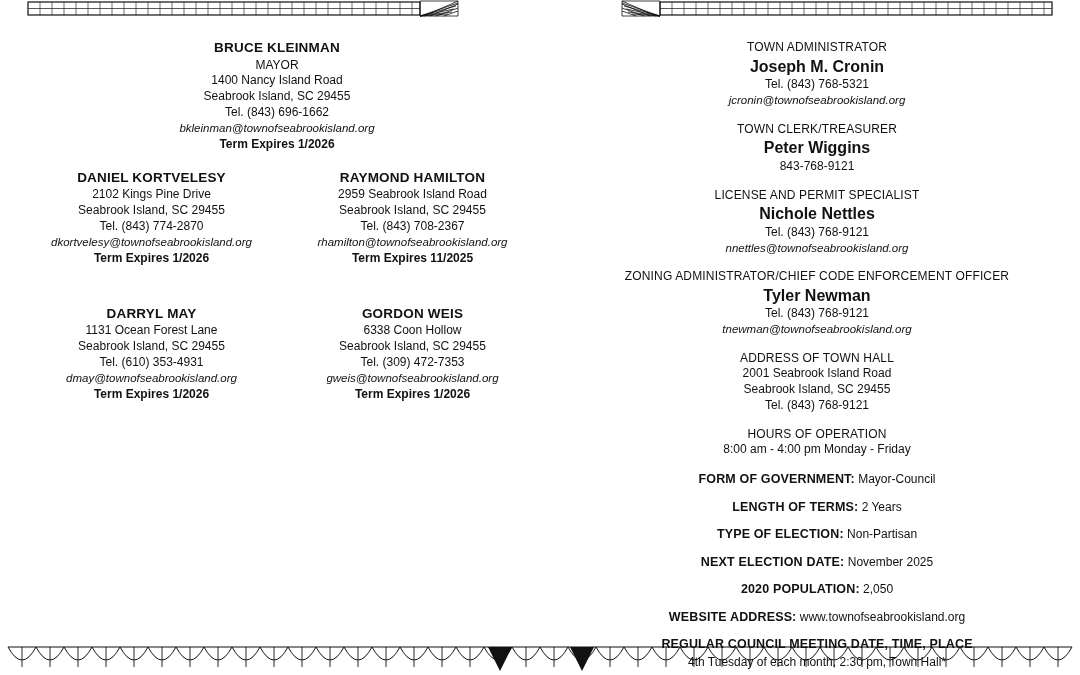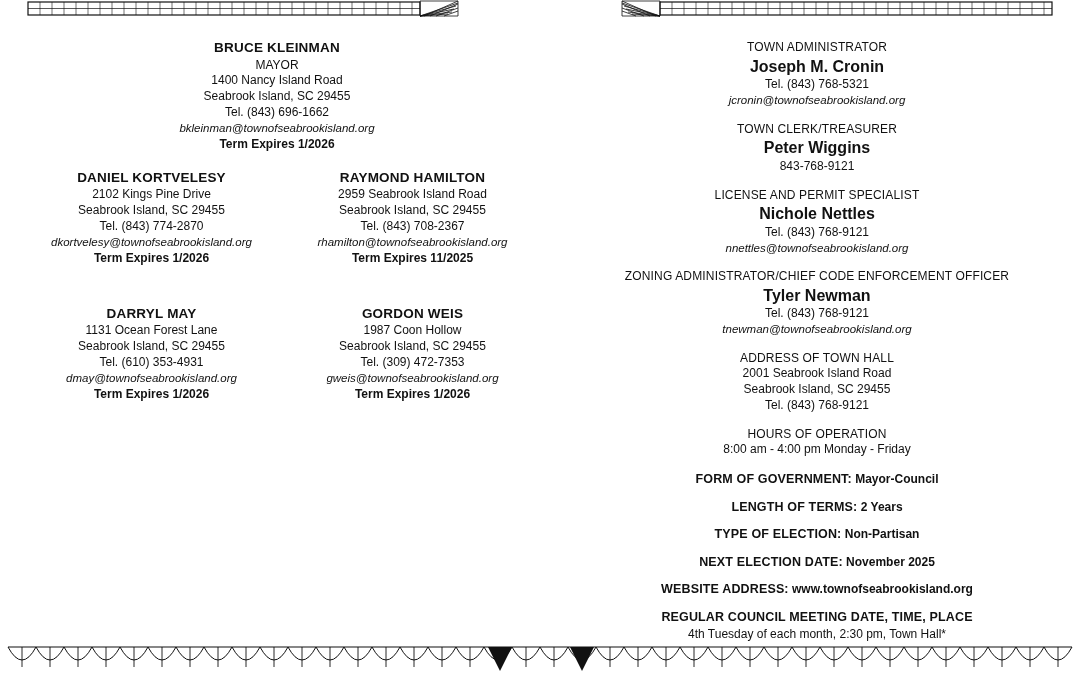--- a/index.html
+++ b/index.html
@@ -121,21 +121,21 @@
     text-align: center;
     font-size: 12px;
     line-height: 1.4;
     margin-top: 10px;
   }
   .fact b {
     font-size: 12.5px;
     letter-spacing: .15px;
   }
   .fact .val {
-    font-weight: bold;
+    font-weight: normal;
   }
   .sub-line {
     text-align: center;
     font-size: 12px;
     line-height: 1.35;
   }
 </style>
 </head>
 <body>
 
@@ -286,21 +286,21 @@
         <div class="name">DARRYL MAY</div>
         <div class="line">1131 Ocean Forest Lane</div>
         <div class="line">Seabrook Island, SC  29455</div>
         <div class="line">Tel. (610) 353-4931</div>
         <div class="email">dmay@townofseabrookisland.org</div>
         <div class="term">Term Expires 1/2026</div>
       </div>
 
       <div class="council-member">
         <div class="name">GORDON WEIS</div>
-        <div class="line">1987 Coon Hollow</div>
+        <div class="line">6338 Coon Hollow</div>
         <div class="line">Seabrook Island, SC  29455</div>
         <div class="line">Tel. (309) 472-7353</div>
         <div class="email">gweis@townofseabrookisland.org</div>
         <div class="term">Term Expires 1/2026</div>
       </div>
 
     </div>
   </div>
 
   <div class="col-right">
@@ -358,20 +358,24 @@
       <div class="fact">
         <b>TYPE OF ELECTION:</b>
         <span class="val">Non-Partisan</span>
       </div>
 
       <div class="fact">
         <b>NEXT ELECTION DATE:</b>
         <span class="val">November 2025</span>
       </div>
 
+      <div class="fact">
+        <b>2020 POPULATION:</b>
+        <span class="val">2,050</span>
+      </div>
 
       <div class="fact">
         <b>WEBSITE ADDRESS:</b>
         <span class="val">www.townofseabrookisland.org</span>
       </div>
 
       <div class="fact">
         <b>REGULAR COUNCIL MEETING DATE, TIME, PLACE</b>
         <div class="sub-line">4th Tuesday of each month, 2:30 pm, Town Hall*</div>
       </div>

